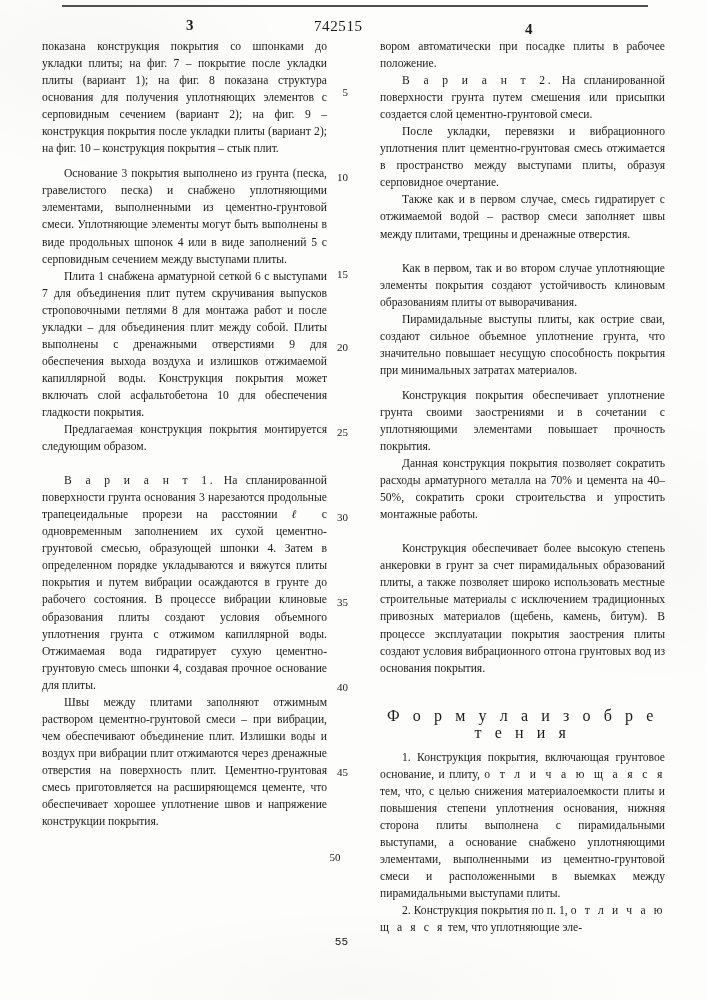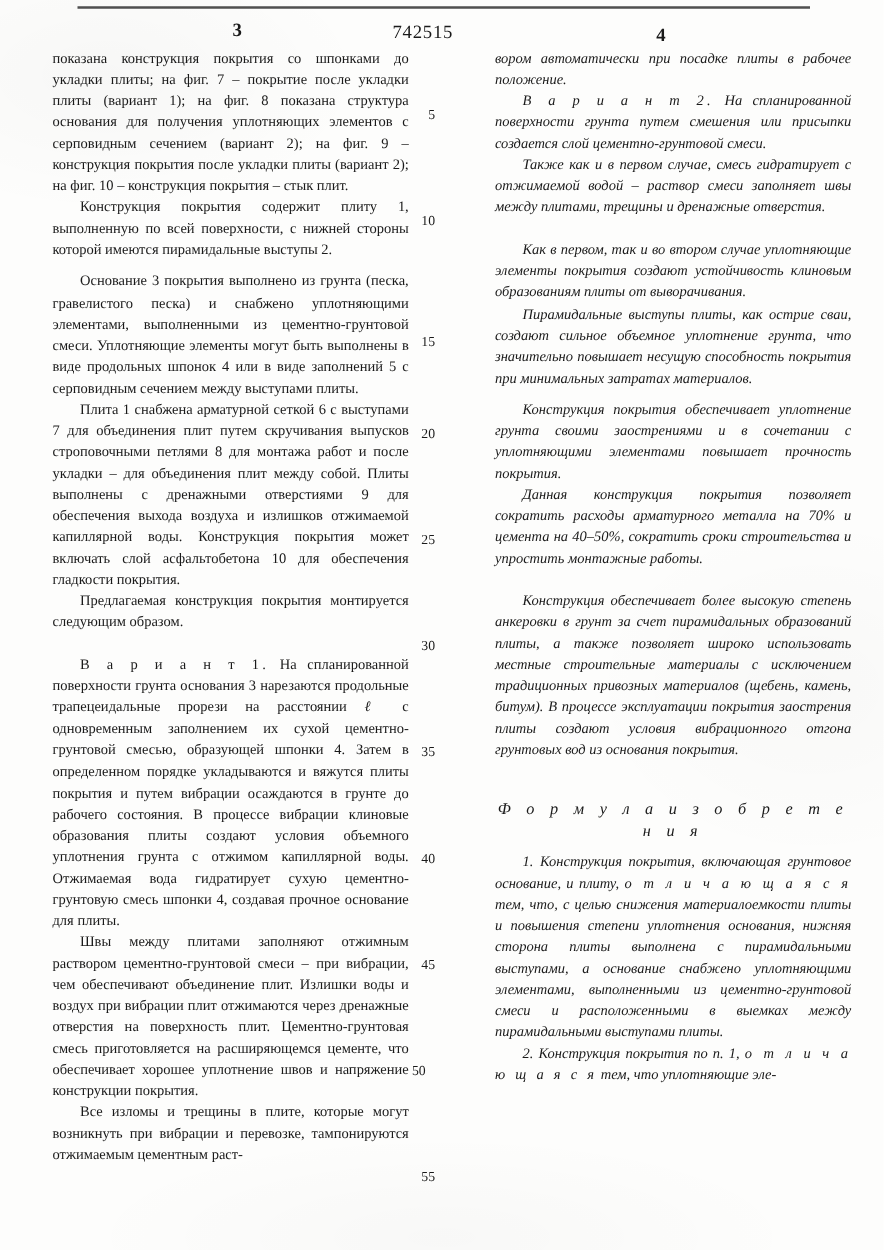--- a/index.html
+++ b/index.html
@@ -71,42 +71,42 @@
   .col {
     position: absolute;
     top: 38px;
     width: 285px;
     font-size: 11.6px;
     line-height: 17.05px;
     text-align: justify;
     text-justify: inter-word;
   }
   .col-left  { left: 42px; }
-  .col-right { left: 396px; font-style: italic; }
+  .col-right { left: 380px; }
 
   .col p {
     margin: 0;
   }
   .p-indent {
     text-indent: 22px;
   }
   .p-gap {
     margin-top: 17px !important;
   }
   .p-gap-sm {
     margin-top: 8px !important;
   }
 
   .spaced {
     letter-spacing: 2.6px;
   }
 
   .formula-head {
     text-align: center;
-    font-size: 13px;
+    font-size: 16px;
     letter-spacing: 4.6px;
     margin-top: 30px !important;
   }
 
   .linenos {
     position: absolute;
     left: 322px;
     top: 38px;
     width: 26px;
     font-size: 11px;
@@ -133,50 +133,49 @@
   <div class="top-rule"></div>
 
   <div class="header">
     <div class="pg-left">3</div>
     <div class="pat-no">742515</div>
     <div class="pg-right">4</div>
   </div>
 
   <div class="col col-left">
     <p class="p-text">показана конструкция покрытия со шпонками до укладки плиты; на фиг. 7 – покрытие после укладки плиты (вариант 1); на фиг. 8 показана структура основания для получения уплотняющих элементов с серповидным сечением (вариант 2); на фиг. 9 – конструкция покрытия после укладки плиты (вариант 2); на фиг. 10 – конструкция покрытия – стык плит.</p>
-    <p class="p-text p-indent">Конструкция покрытия содержит плиту 1, выполненную по всей поверхности, с нижней стороны которой имеются пирамидальные выступы 2.</p>
     <p class="p-text p-indent p-gap-sm">Основание 3 покрытия выполнено из грунта (песка, гравелистого песка) и снабжено уплотняющими элементами, выполненными из цементно-грунтовой смеси. Уплотняющие элементы могут быть выполнены в виде продольных шпонок 4 или в виде заполнений 5 с серповидным сечением между выступами плиты.</p>
     <p class="p-text p-indent">Плита 1 снабжена арматурной сеткой 6 с выступами 7 для объединения плит путем скручивания выпусков строповочными петлями 8 для монтажа работ и после укладки – для объединения плит между собой. Плиты выполнены с дренажными отверстиями 9 для обеспечения выхода воздуха и излишков отжимаемой капиллярной воды. Конструкция покрытия может включать слой асфальтобетона 10 для обеспечения гладкости покрытия.</p>
     <p class="p-text p-indent">Предлагаемая конструкция покрытия монтируется следующим образом.</p>
 
     <p class="p-text p-indent p-gap"><span class="spaced">В а р и а н т 1.</span><span> На спланированной поверхности грунта основания 3 нарезаются продольные трапецеидальные прорези на расстоянии </span><span class="script-l">ℓ</span><span> с одновременным заполнением их сухой цементно-грунтовой смесью, образующей шпонки 4. Затем в определенном порядке укладываются и вяжутся плиты покрытия и путем вибрации осаждаются в грунте до рабочего состояния. В процессе вибрации клиновые образования плиты создают условия объемного уплотнения грунта с отжимом капиллярной воды. Отжимаемая вода гидратирует сухую цементно-грунтовую смесь шпонки 4, создавая прочное основание для плиты.</span></p>
 
     <p class="p-text p-indent">Швы между плитами заполняют отжимным раствором цементно-грунтовой смеси – при вибрации, чем обеспечивают объединение плит. Излишки воды и воздух при вибрации плит отжимаются через дренажные отверстия на поверхность плит. Цементно-грунтовая смесь приготовляется на расширяющемся цементе, что обеспечивает хорошее уплотнение швов и напряжение конструкции покрытия.</p>
-    <p class="p-text p-indent">Все изломы и трещины в плите, которые могут возникнуть при вибрации и перевозке, тампонируются отжимаемым цементным раст-</p>
   </div>
 
   <div class="linenos" id="linenos">
       <span style="top: 46px;">5</span>
       <span style="top: 131px;">10</span>
       <span style="top: 216px; margin-top: 12px;">15</span>
       <span style="top: 301px;">20</span>
       <span style="top: 386px;">25</span>
       <span style="top: 471px;">30</span>
       <span style="top: 556px;">35</span>
       <span style="top: 641px;">40</span>
       <span style="top: 726px;">45</span>
       <span style="top: 811px; text-align: center;">50</span>
-      <span style="top: 896px;">55</span>
+      <span style="top: 896px; font-family: Liberation Mono, monospace;">55</span>
     </div>
 
   <div class="col col-right">
     <p class="p-text">вором автоматически при посадке плиты в рабочее положение.</p>
 
     <p class="p-text p-indent"><span class="spaced">В а р и а н т 2.</span><span> На спланированной поверхности грунта путем смешения или присыпки создается слой цементно-грунтовой смеси.</span></p>
 
+    <p class="p-text p-indent">После укладки, перевязки и вибрационного уплотнения плит цементно-грунтовая смесь отжимается в пространство между выступами плиты, образуя серповидное очертание.</p>
     <p class="p-text p-indent">Также как и в первом случае, смесь гидратирует с отжимаемой водой – раствор смеси заполняет швы между плитами, трещины и дренажные отверстия.</p>
     <p class="p-text p-indent p-gap">Как в первом, так и во втором случае уплотняющие элементы покрытия создают устойчивость клиновым образованиям плиты от выворачивания.</p>
     <p class="p-text p-indent">Пирамидальные выступы плиты, как острие сваи, создают сильное объемное уплотнение грунта, что значительно повышает несущую способность покрытия при минимальных затратах материалов.</p>
     <p class="p-text p-indent p-gap-sm">Конструкция покрытия обеспечивает уплотнение грунта своими заострениями и в сочетании с уплотняющими элементами повышает прочность покрытия.</p>
     <p class="p-text p-indent">Данная конструкция покрытия позволяет сократить расходы арматурного металла на 70% и цемента на 40–50%, сократить сроки строительства и упростить монтажные работы.</p>
     <p class="p-text p-indent p-gap">Конструкция обеспечивает более  высокую степень анкеровки в грунт за счет пирамидальных образований плиты, а также позволяет широко использовать местные строительные материалы с исключением традиционных привозных материалов (щебень, камень, битум). В процессе эксплуатации покрытия заострения плиты создают условия вибрационного отгона грунтовых вод из основания покрытия.</p>
 
     <p class="formula-head">Ф о р м у л а   и з о б р е т е н и я</p>
 
     <p class="p-text p-indent p-gap-sm"><span>1.</span><span> Конструкция покрытия, включающая грунтовое основание, и плиту, </span><span class="spaced">о т л и ч а ю щ а я с я</span><span> тем, что, с целью снижения материалоемкости плиты и повышения степени уплотнения основания, нижняя сторона плиты выполнена с пирамидальными выступами, а основание снабжено уплотняющими элементами, выполненными из цементно-грунтовой смеси и расположенными в выемках между пирамидальными выступами плиты.</span></p>

